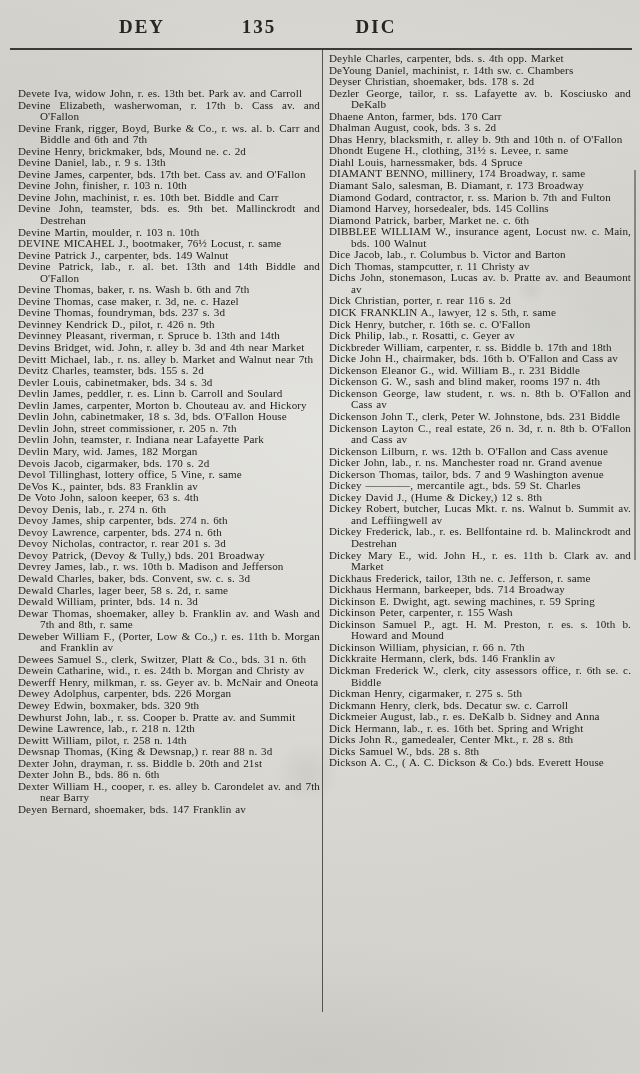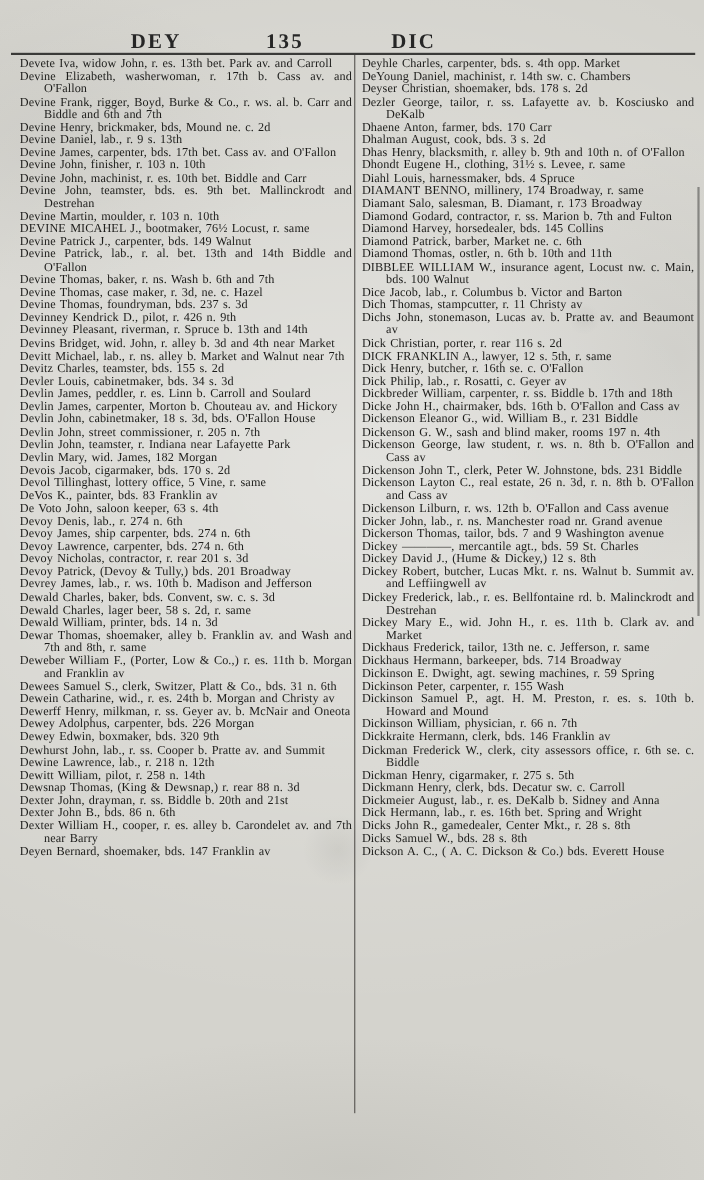--- a/index.html
+++ b/index.html
@@ -31,21 +31,20 @@
   }
   .page-header .hword {
     position: absolute;
     top: 0;
     width: 90px;
     text-align: center;
     font-size: 19px;
     font-weight: bold;
     letter-spacing: 2px;
     color: #262626;
-    margin-top: 12px;
   }
   #hw-left   { left: 97px; }
   #hw-center { left: 214px; }
   #hw-right  { left: 331px; }
   .header-rule {
     position: absolute;
     top: 48px;
     left: 10px;
     width: 622px;
     height: 2px;
@@ -71,21 +70,21 @@
     position: absolute;
     top: 53px;
     left: 0;
     width: 640px;
   }
   .col {
     position: absolute;
     top: 0;
     width: 302px;
   }
-  #col-left  { left: 18px; }
+  #col-left  { left: 18px; margin-top: 35px; }
   #col-right { left: 329px; }
   .entry {
     font-size: 11.1px;
     line-height: 11.55px;
     letter-spacing: 0.1px;
     word-spacing: 1px;
     text-align: justify;
     padding-left: 22px;
     text-indent: -22px;
     color: #1d1d1b;
@@ -171,21 +170,20 @@
       <div class="entry">Dhaene Anton, farmer, bds. 170 Carr</div>
       <div class="entry">Dhalman August, cook, bds. 3 s. 2d</div>
       <div class="entry">Dhas Henry, blacksmith, r. alley b. 9th and 10th n. of O'Fallon</div>
       <div class="entry">Dhondt Eugene H., clothing, 31½ s. Levee, r. same</div>
       <div class="entry">Diahl Louis, harnessmaker, bds. 4 Spruce</div>
       <div class="entry">DIAMANT BENNO, millinery, 174 Broadway, r. same</div>
       <div class="entry">Diamant Salo, salesman, B. Diamant, r. 173 Broadway</div>
       <div class="entry">Diamond Godard, contractor, r. ss. Marion b. 7th and Fulton</div>
       <div class="entry">Diamond Harvey, horsedealer, bds. 145 Collins</div>
       <div class="entry">Diamond Patrick, barber, Market ne. c. 6th</div>
-      <div class="entry">Diamond Thomas, ostler, n. 6th b. 10th and 11th</div>
       <div class="entry">DIBBLEE WILLIAM W., insurance agent, Locust nw. c. Main, bds. 100 Walnut</div>
       <div class="entry">Dice Jacob, lab., r. Columbus b. Victor and Barton</div>
       <div class="entry">Dich Thomas, stampcutter, r. 11 Christy av</div>
       <div class="entry">Dichs John, stonemason, Lucas av. b. Pratte av. and Beaumont av</div>
       <div class="entry">Dick Christian, porter, r. rear 116 s. 2d</div>
       <div class="entry">DICK FRANKLIN A., lawyer, 12 s. 5th, r. same</div>
       <div class="entry">Dick Henry, butcher, r. 16th se. c. O'Fallon</div>
       <div class="entry">Dick Philip, lab., r. Rosatti, c. Geyer av</div>
       <div class="entry">Dickbreder William, carpenter, r. ss. Biddle b. 17th and 18th</div>
       <div class="entry">Dicke John H., chairmaker, bds. 16th b. O'Fallon and Cass av</div>

